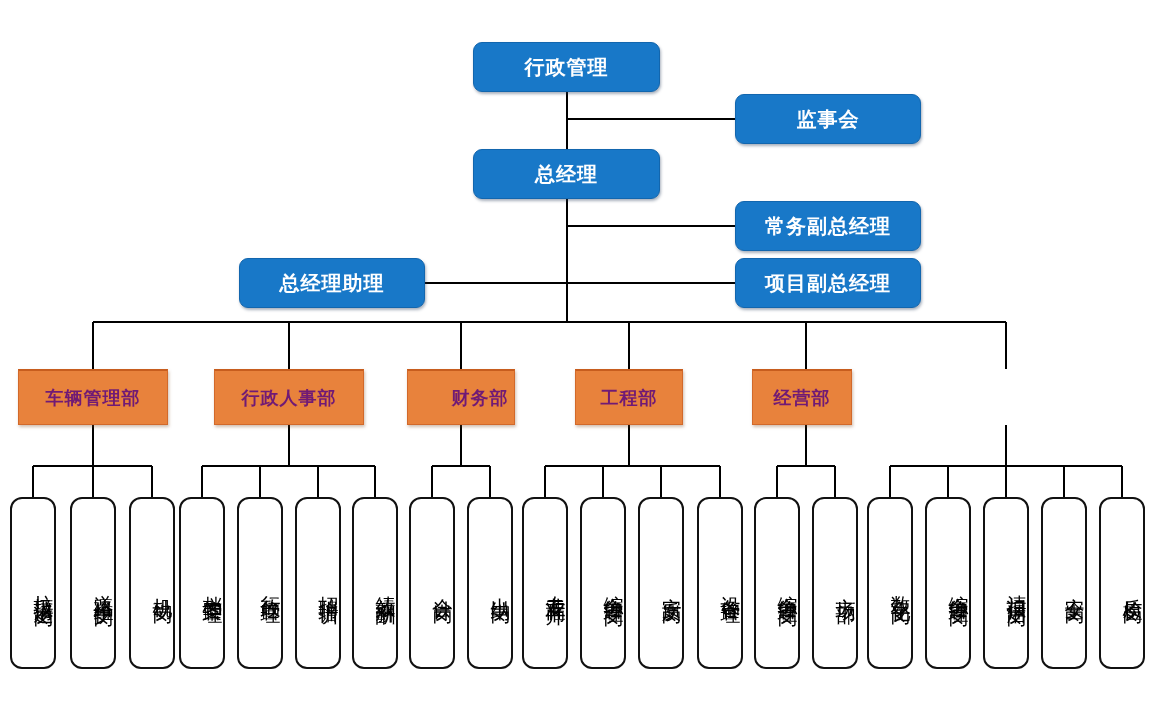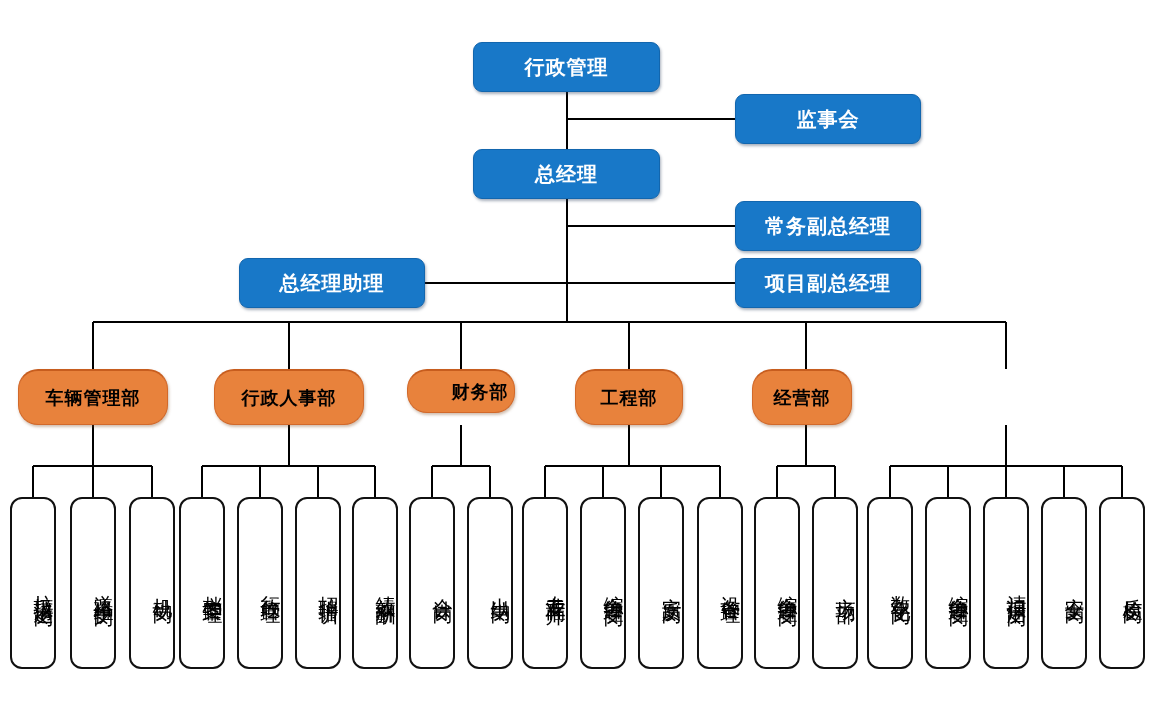--- a/index.html
+++ b/index.html
@@ -19,22 +19,22 @@
     font-size:20px;
     font-weight:bold;
     letter-spacing:1px;
     box-shadow:1px 2px 3px rgba(40,60,90,.40);
   }
   
   .orange{
     background:#E8823C;
     border:1px solid #D2692A;
     border-top:2px solid #C75D1E;
-    border-radius:20px;
-    color:#000000;
+    border-radius:0;
+    color:#701a75;
     font-size:18px;
     font-weight:bold;
     letter-spacing:1px;
     box-shadow:1px 2px 3px rgba(120,70,30,.35);
   }
   
   .leaf{
     background:#ffffff;
     border:2px solid #111111;
     border-radius:12px;
@@ -134,21 +134,21 @@
   <div class="node blue" style="left:473px;top:149px;width:187px;height:50px;">总经理</div>
 
   <div class="node blue" style="left:239px;top:258px;width:186px;height:50px;">总经理助理</div>
 
   <div class="node blue" style="left:735px;top:258px;width:186px;height:50px;">项目副总经理</div>
 
   <div class="node orange" style="left:18px;top:369px;width:150px;height:56px;">车辆管理部</div>
 
   <div class="node orange" style="left:214px;top:369px;width:150px;height:56px;">行政人事部</div>
 
-  <div class="node orange" style="left:407px;top:369px;width:108px;height:44px;padding-left:38px;">财务部</div>
+  <div class="node orange" style="left:407px;top:369px;width:108px;height:56px;padding-left:38px;">财务部</div>
 
   <div class="node orange" style="left:575px;top:369px;width:108px;height:56px;">工程部</div>
 
   <div class="node orange" style="left:752px;top:369px;width:100px;height:56px;">经营部</div>
 
 
   <div class="node leaf" style="left:10px;top:497px;width:46px;height:172px;">垃圾清运岗</div>
   <div class="node leaf" style="left:70px;top:497px;width:46px;height:172px;">道路维护岗</div>
   <div class="node leaf" style="left:129px;top:497px;width:46px;height:172px;">机动岗</div>
 

